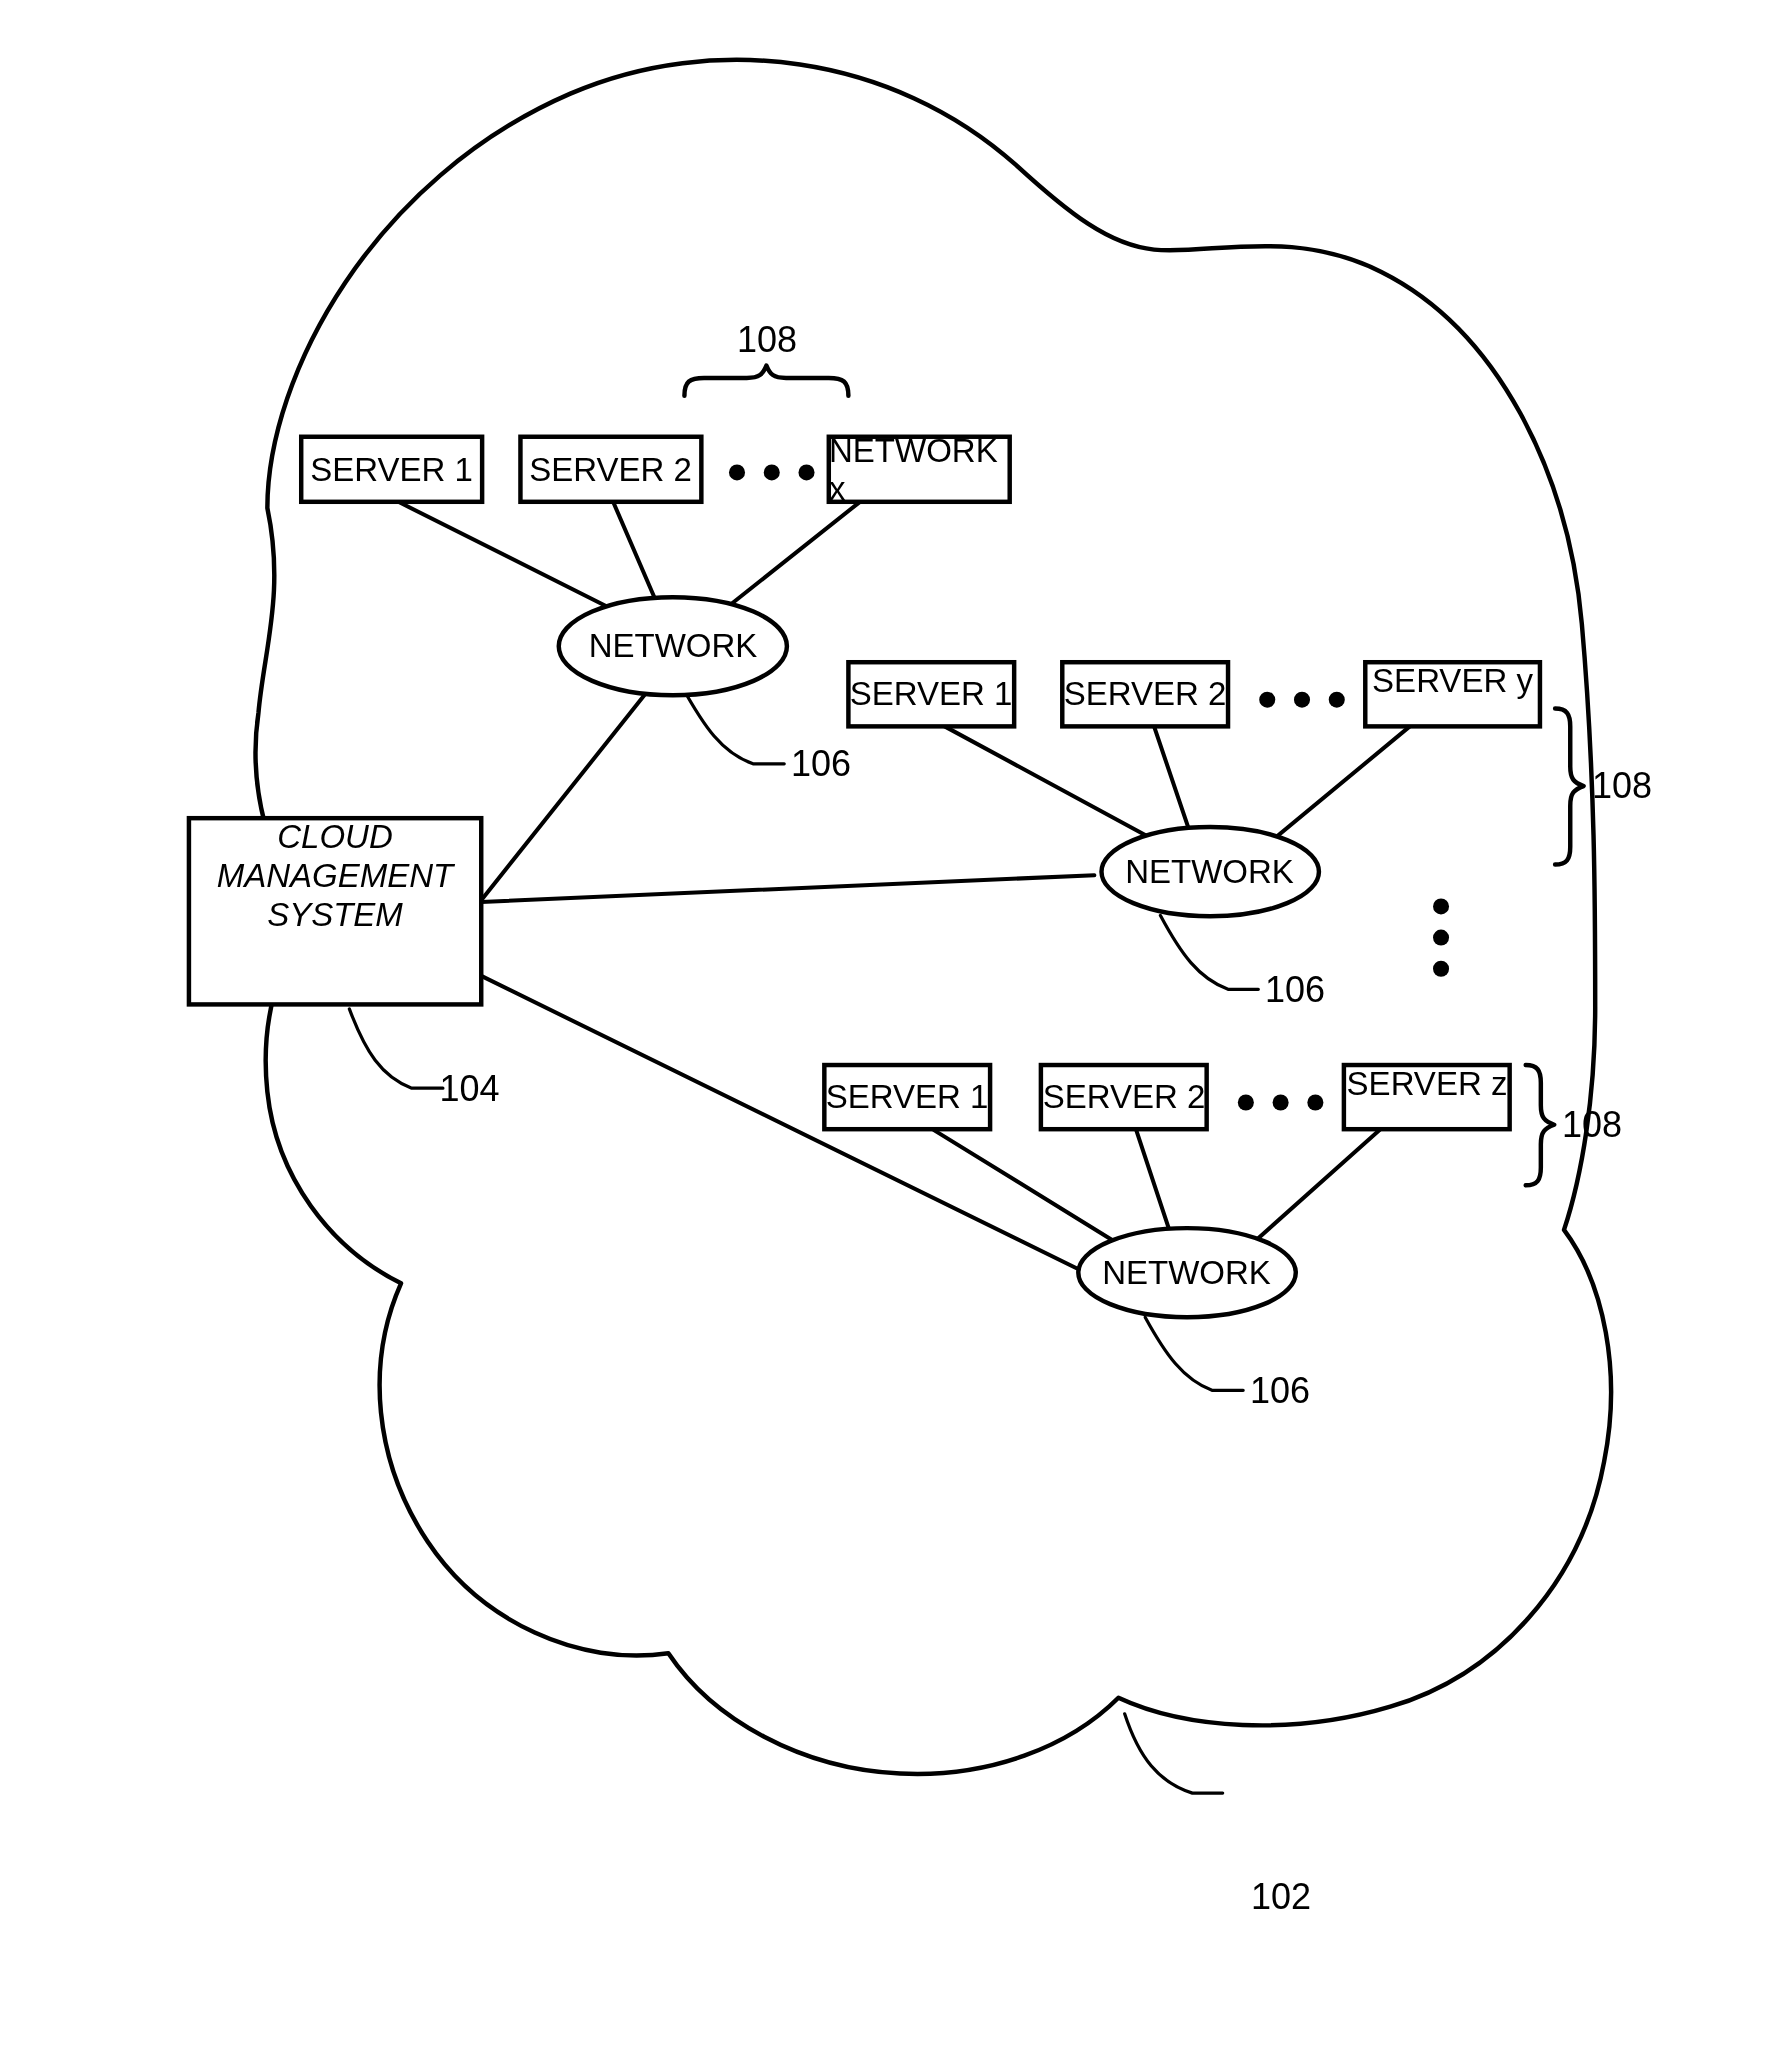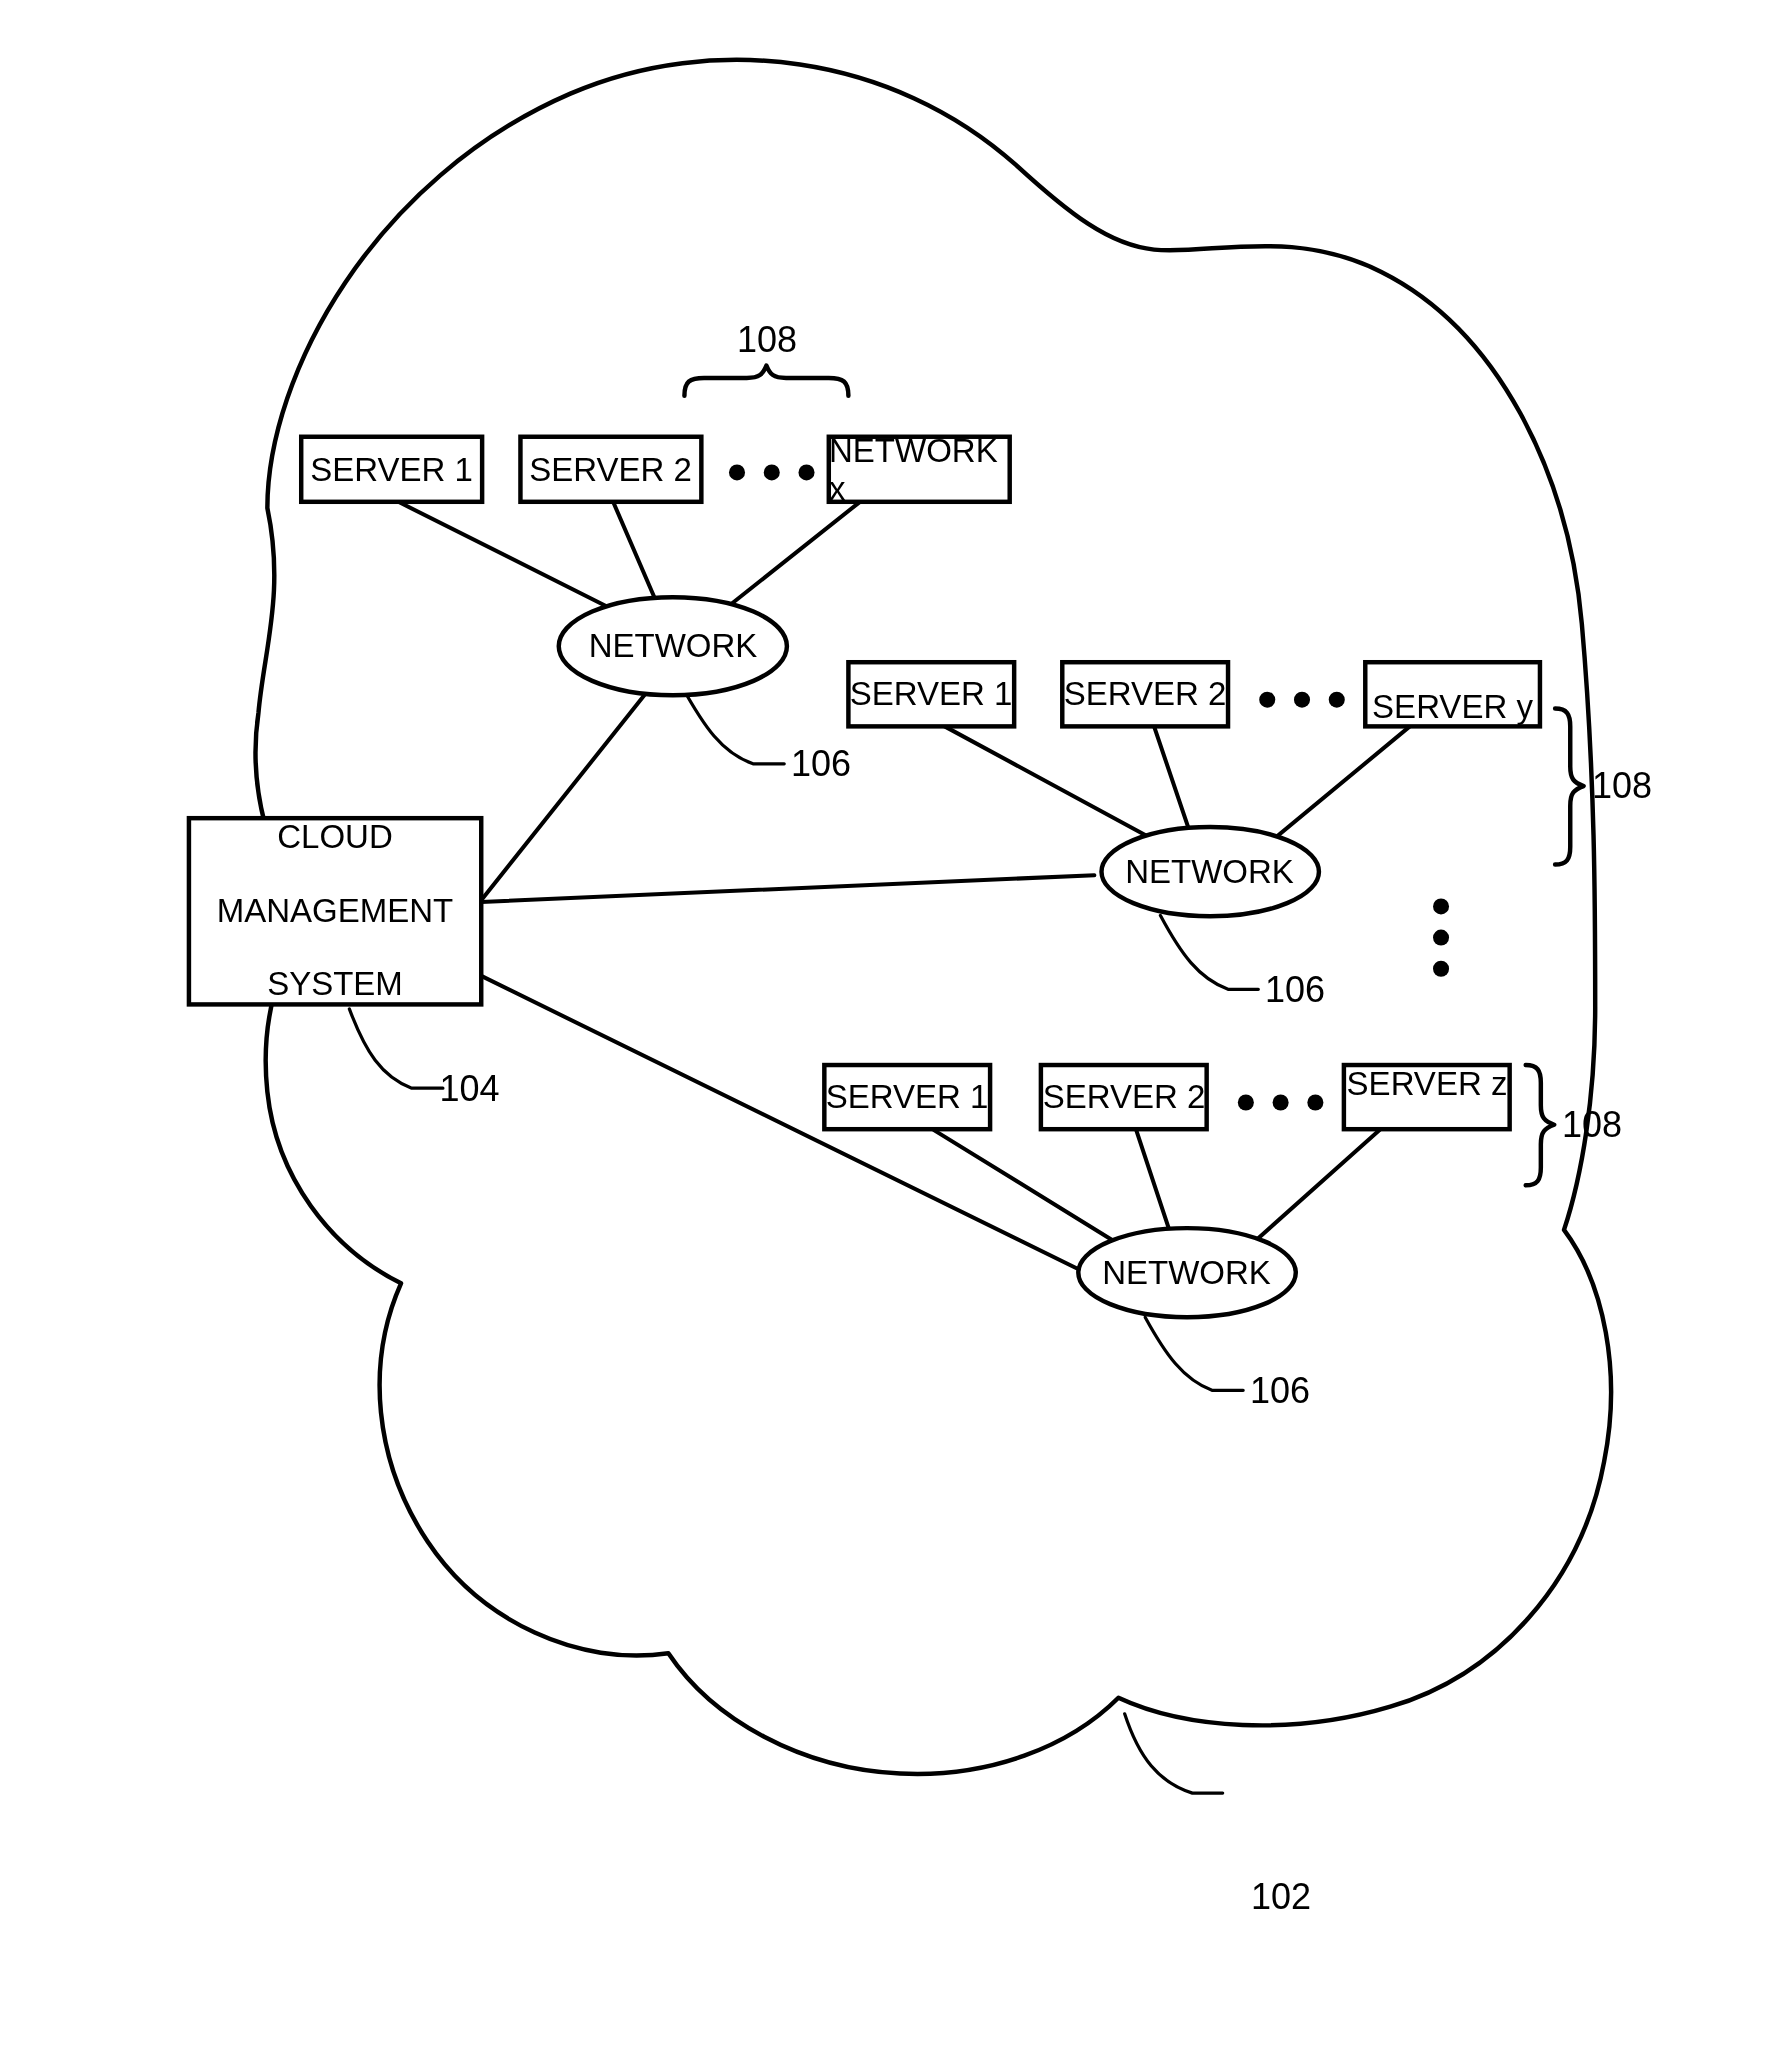--- a/index.html
+++ b/index.html
@@ -218,21 +218,21 @@
   <div style="position:absolute; left:791px; top:743px; width:71px; height:41px; display:flex; align-items:center; justify-content:flex-start;">
     <span class="ref-num">106</span>
   </div>
 
   <div style="position:absolute; left:848px; top:662px; width:166px; height:64px; display:flex; align-items:center; justify-content:center;">
     <span class="server-label">SERVER 1</span>
   </div>
   <div style="position:absolute; left:1062px; top:662px; width:166px; height:64px; display:flex; align-items:center; justify-content:center;">
     <span class="server-label">SERVER 2</span>
   </div>
-  <div style="position:absolute; left:1365px; top:662px; width:175px; height:64px; display:flex; align-items:flex-end; justify-content:center;">
+  <div style="position:absolute; left:1365px; top:662px; width:175px; height:64px; display:flex; align-items:flex-start; justify-content:center;">
     <span class="server-label">SERVER y</span>
   </div>
   <div style="position:absolute; left:1101px; top:827px; width:217px; height:89px; display:flex; align-items:center; justify-content:center;">
     <span class="network-label">NETWORK</span>
   </div>
   <div style="position:absolute; left:1265px; top:969px; width:71px; height:41px; display:flex; align-items:center; justify-content:flex-start;">
     <span class="ref-num">106</span>
   </div>
   <div style="position:absolute; left:1592px; top:765px; width:71px; height:41px; display:flex; align-items:center; justify-content:flex-start;">
     <span class="ref-num">108</span>
@@ -250,21 +250,21 @@
   <div style="position:absolute; left:1078px; top:1228px; width:217px; height:89px; display:flex; align-items:center; justify-content:center;">
     <span class="network-label">NETWORK</span>
   </div>
   <div style="position:absolute; left:1250px; top:1370px; width:71px; height:41px; display:flex; align-items:center; justify-content:flex-start;">
     <span class="ref-num">106</span>
   </div>
   <div style="position:absolute; left:1562px; top:1104px; width:71px; height:41px; display:flex; align-items:center; justify-content:flex-start;">
     <span class="ref-num">108</span>
   </div>
 
-  <div style="position:absolute; left:189px; top:818px; width:292px; height:186px; display:flex; flex-direction:column; align-items:center; justify-content:space-between; line-height:1.18;">
+  <div style="position:absolute; left:189px; top:818px; width:292px; height:186px; display:flex; flex-direction:column; align-items:center; justify-content:flex-start; line-height:1.18;font-style:italic;">
     <span class="cms-label">CLOUD</span>
     <span class="cms-label">MANAGEMENT</span>
     <span class="cms-label">SYSTEM</span>
   </div>
   <div style="position:absolute; left:434px; top:1068px; width:71px; height:41px; display:flex; align-items:center; justify-content:center;">
     <span class="ref-num">104</span>
   </div>
 
   <div style="position:absolute; left:1231px; top:1876px; width:80px; height:41px; display:flex; align-items:center; justify-content:flex-end;">
     <span class="ref-num">102</span>

